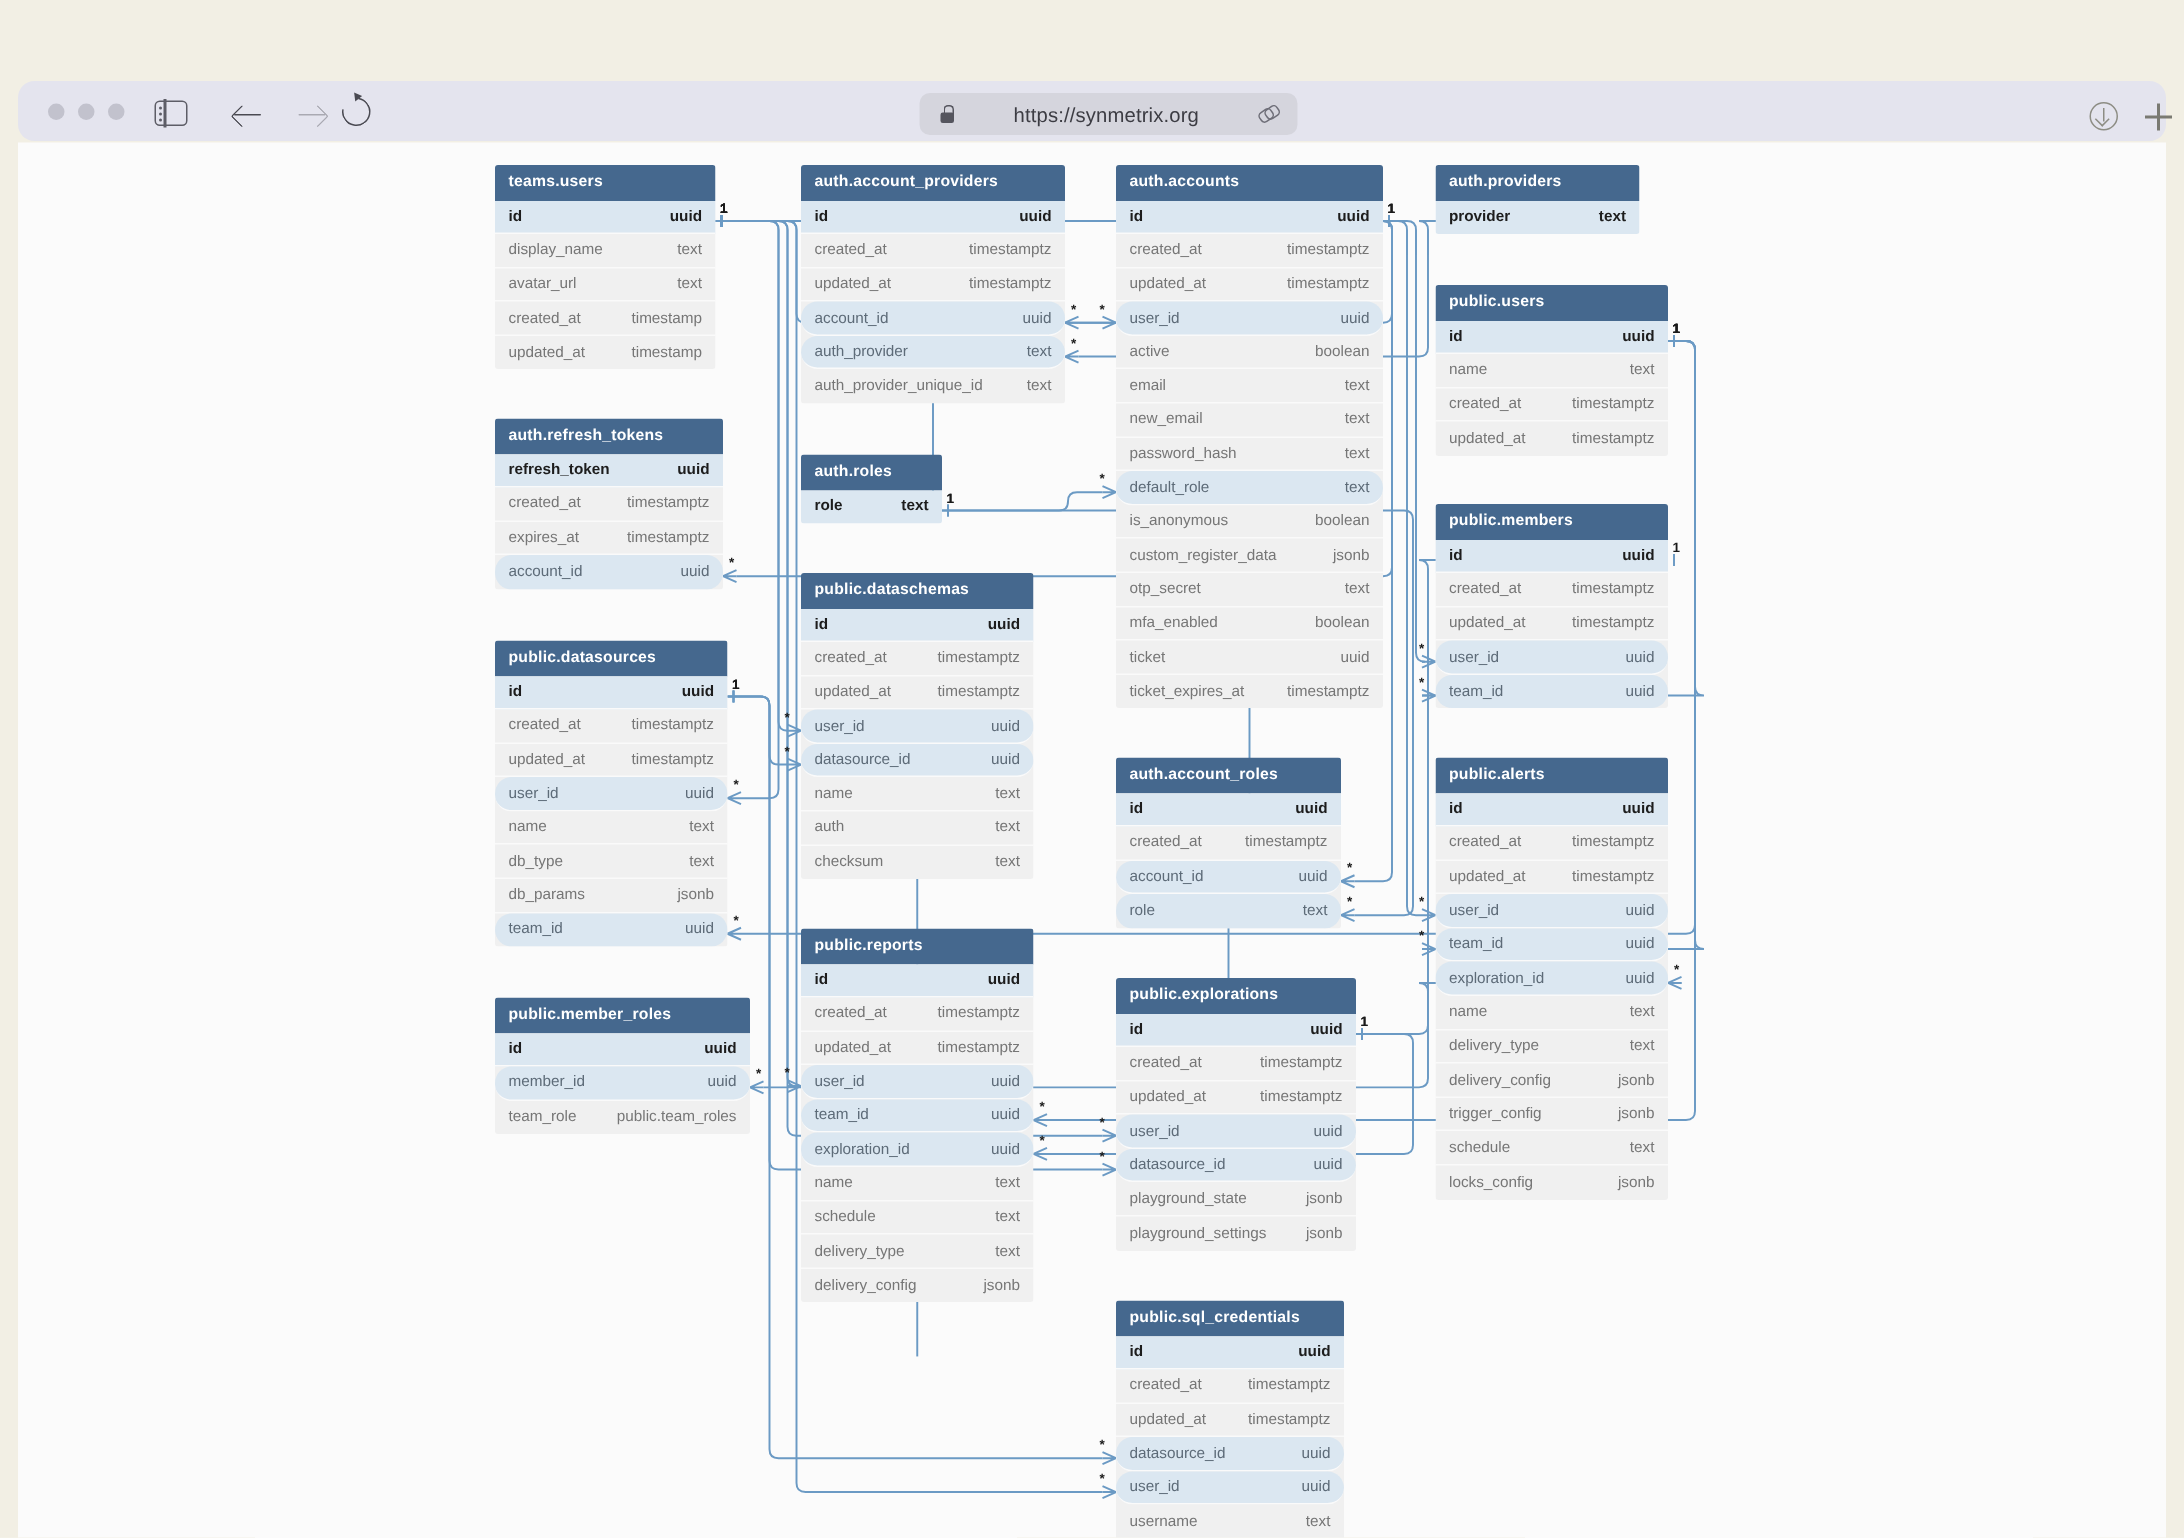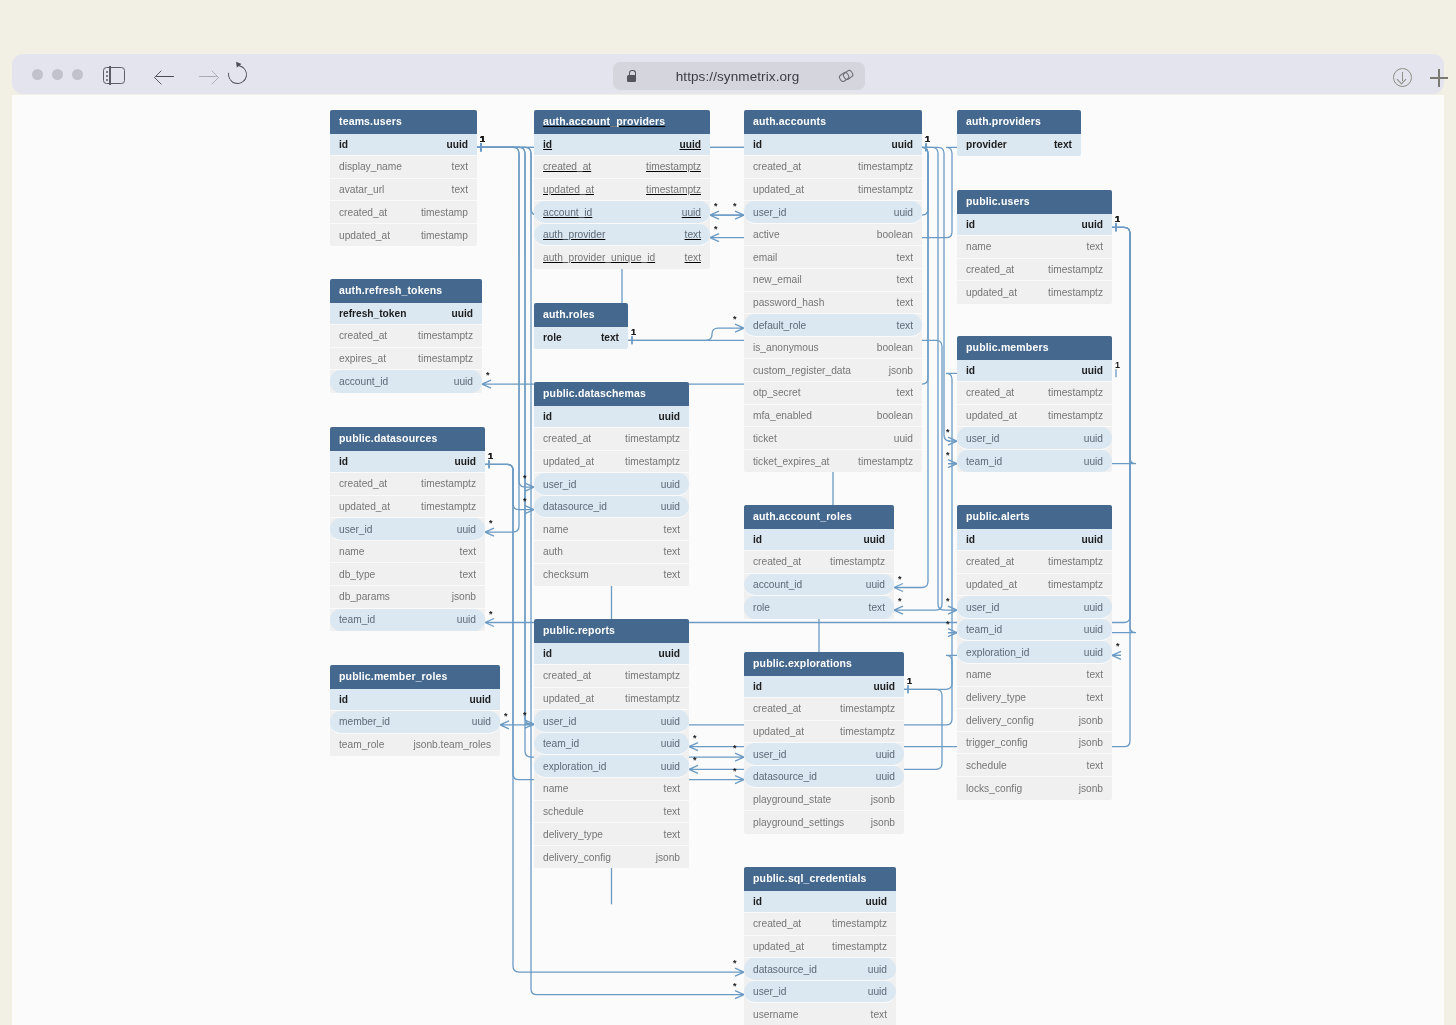--- a/index.html
+++ b/index.html
@@ -355,25 +355,25 @@
             <div class="row pk">
               <span class="cname">id</span>
               <span class="ctype">uuid</span>
             </div>
             <div class="row fk">
               <span class="cname">member_id</span>
               <span class="ctype">uuid</span>
             </div>
             <div class="row">
               <span class="cname">team_role</span>
-              <span class="ctype">jsonb.team_roles</span>
-            </div>
-          </div>
-        </div>
-        <div class="tbl" style="left: 522px; top: 15px; width: 176px; text-decoration: underline;">
+              <span class="ctype">public.team_roles</span>
+            </div>
+          </div>
+        </div>
+        <div class="tbl" style="left: 522px; top: 15px; width: 176px;">
           <div class="hdr">auth.account_providers</div>
           <div class="rows">
             <div class="row pk">
               <span class="cname">id</span>
               <span class="ctype">uuid</span>
             </div>
             <div class="row">
               <span class="cname">created_at</span>
               <span class="ctype">timestamptz</span>
             </div>
@@ -631,21 +631,21 @@
             <div class="row">
               <span class="cname">username</span>
               <span class="ctype">text</span>
             </div>
             <div class="row">
               <span class="cname">password</span>
               <span class="ctype">text</span>
             </div>
           </div>
         </div>
-        <div class="tbl" style="left: 945px; top: 15px; width: 124px;">
+        <div class="tbl" style="left: 945px; top: 15px; width: 136px;">
           <div class="hdr">auth.providers</div>
           <div class="rows">
             <div class="row pk">
               <span class="cname">provider</span>
               <span class="ctype">text</span>
             </div>
           </div>
         </div>
         <div class="tbl" style="left: 945px; top: 95px; width: 155px;">
           <div class="hdr">public.users</div>

